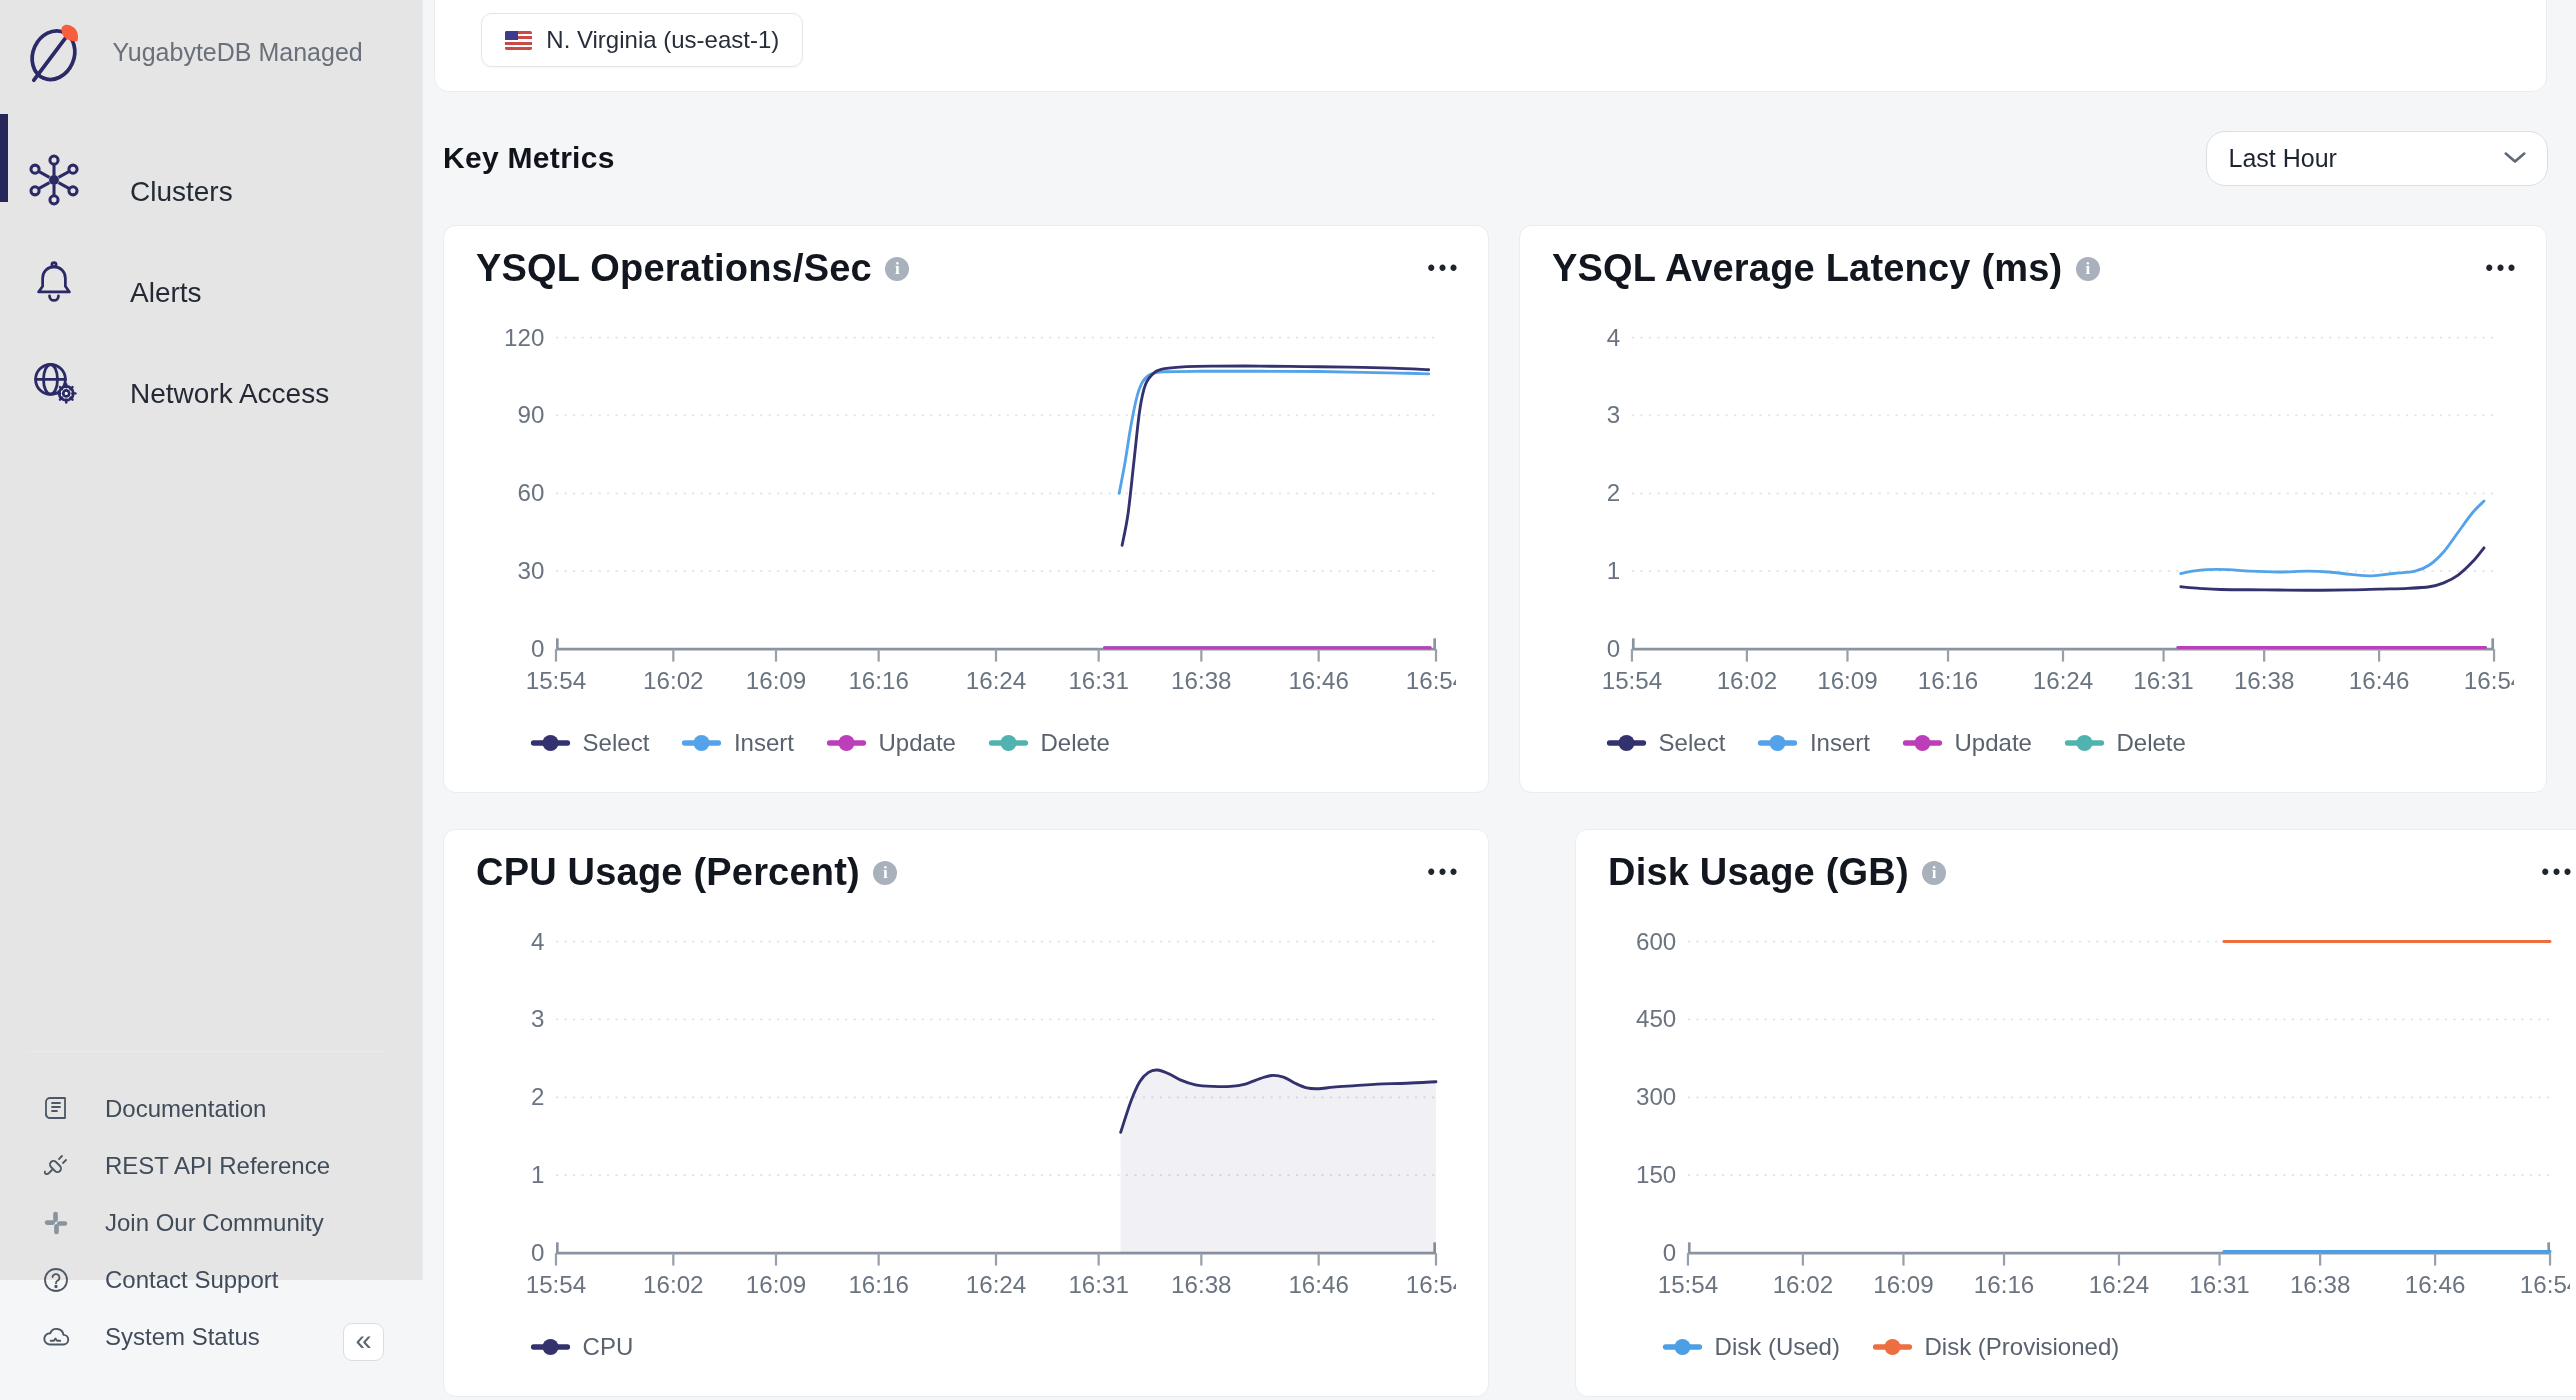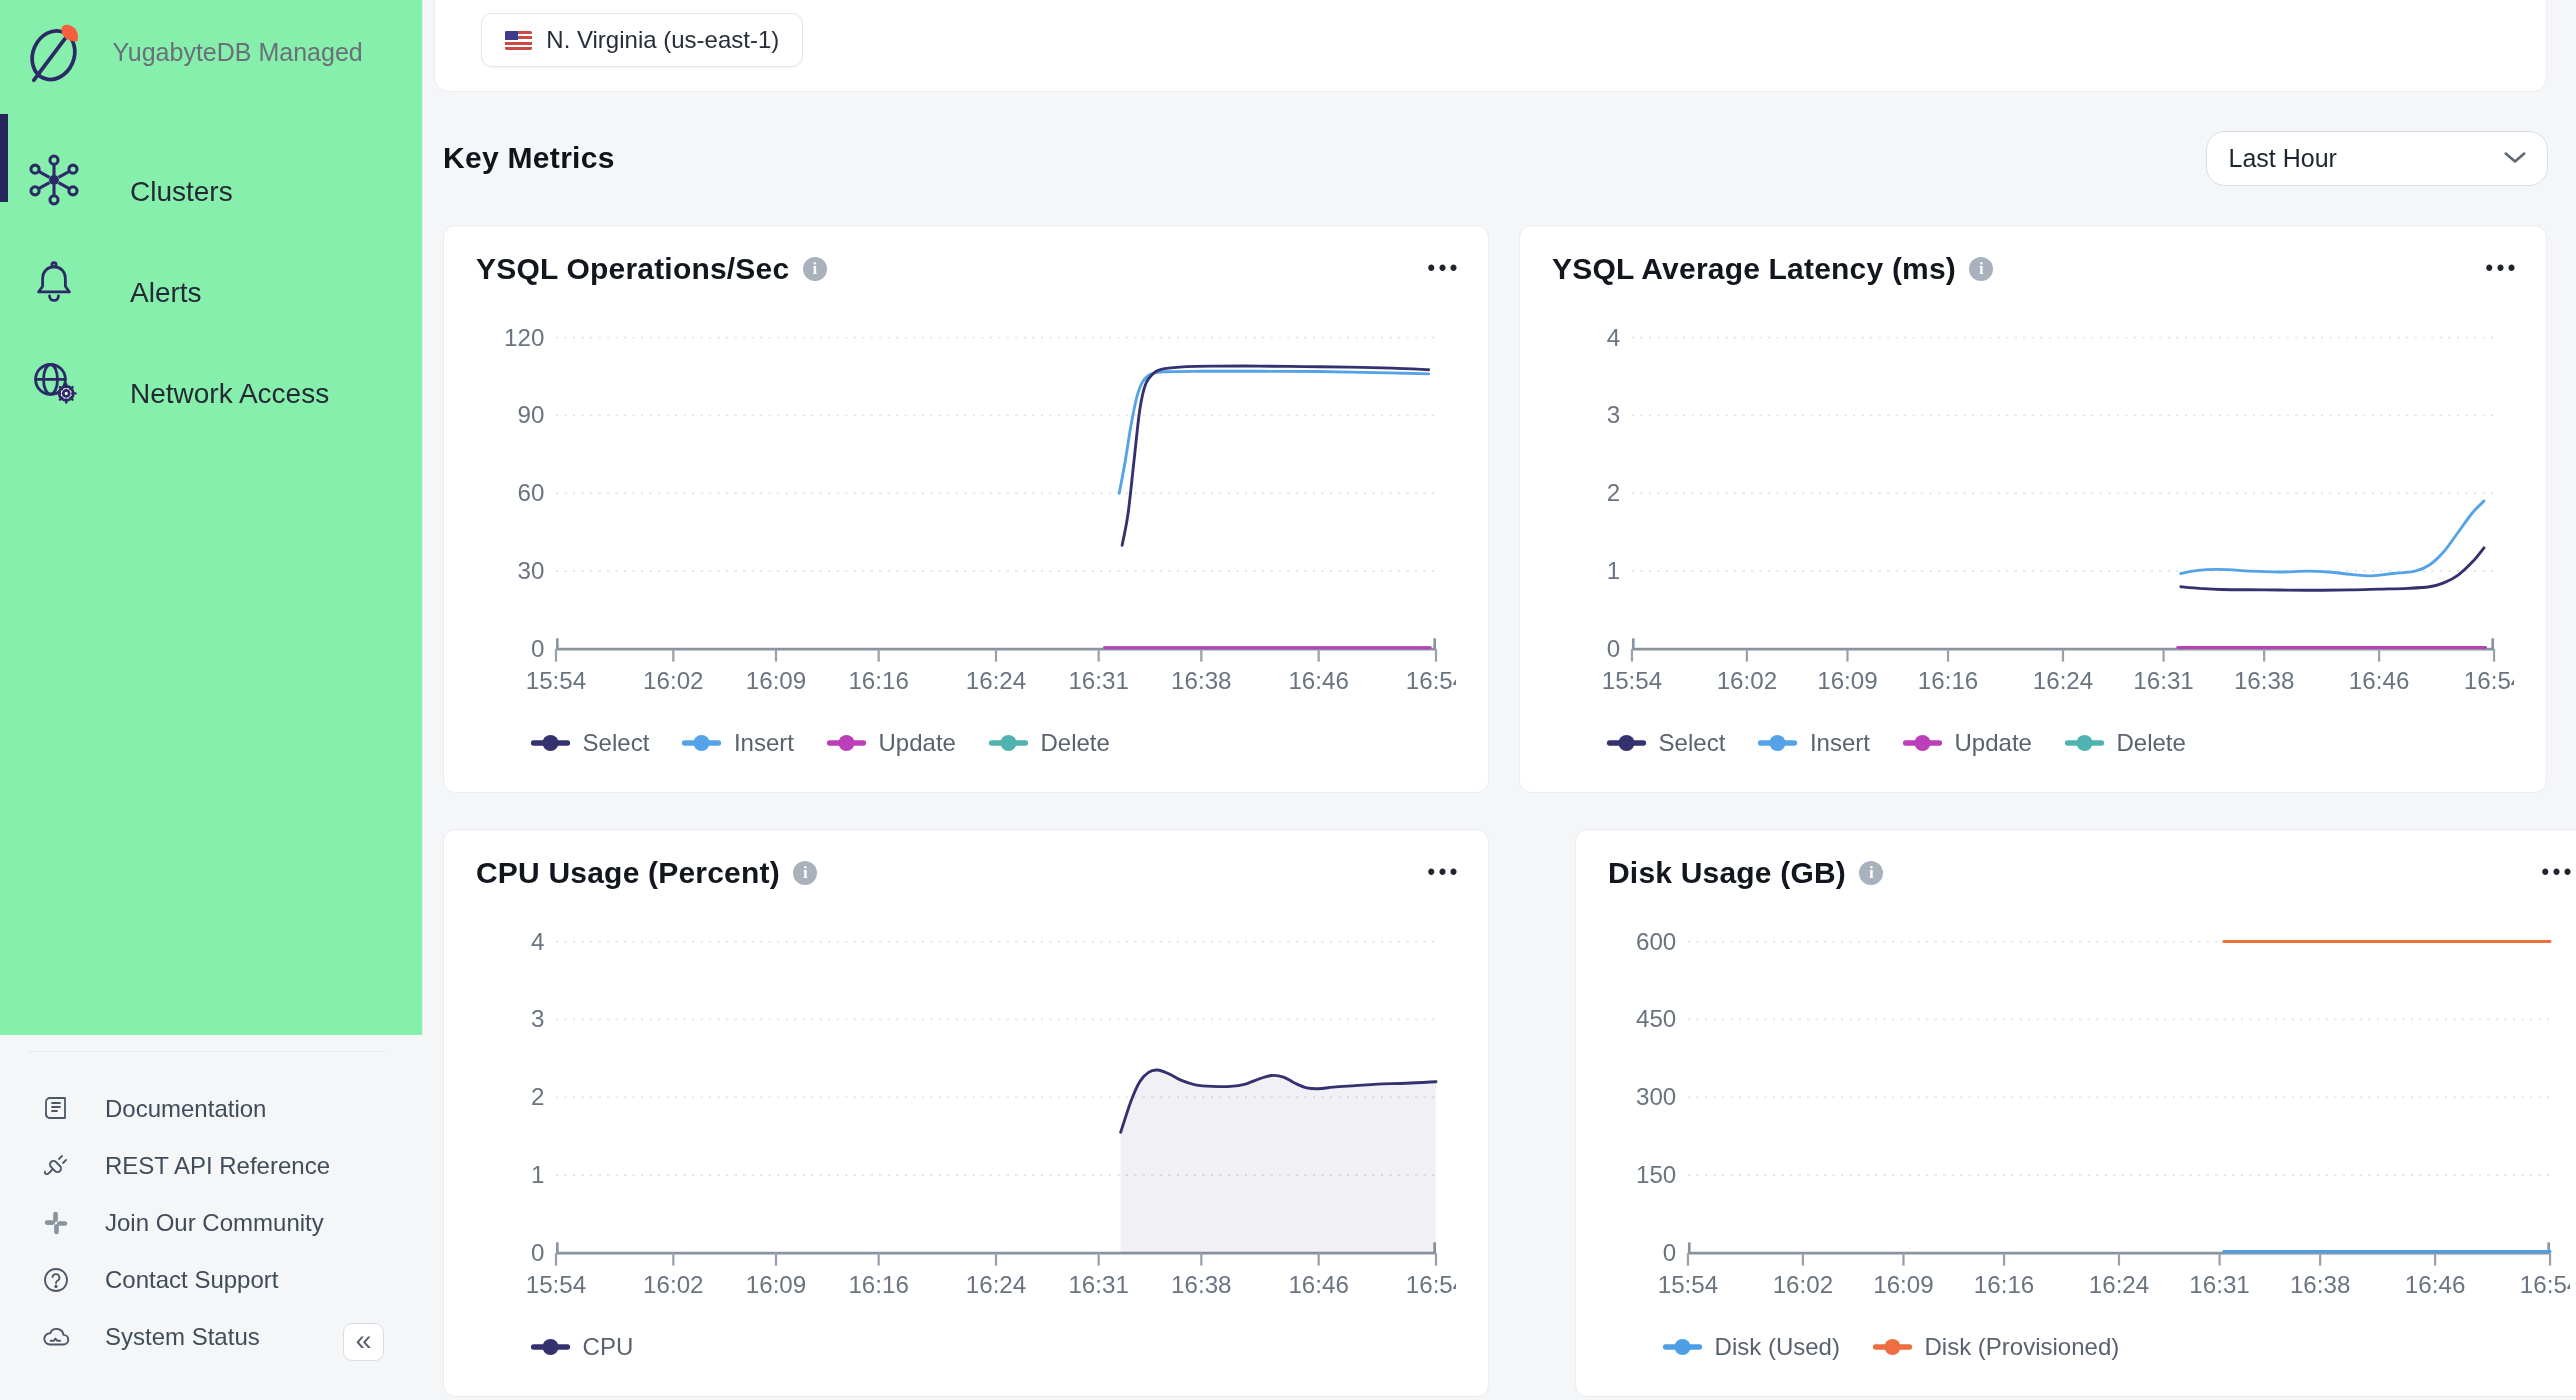--- a/index.html
+++ b/index.html
@@ -2,22 +2,22 @@
 <html style="font-size:14.3px"><head>
 <meta charset="utf-8">
 <style>
   * { margin:0; padding:0; box-sizing:border-box; }
   html,body { width:2576px; height:1401px; }
   body {
     position:relative; background:#F5F6F8; overflow:hidden;
     font-family:"Liberation Sans", sans-serif; color:#242A35;
   }
   
-  .sidebar { position:absolute; left:0; top:0; width:423px; height:1035px;
-    background:#86efac; border-right:1.8px solid #E9EBEE; }
+  .sidebar { position:absolute; left:0; top:0; width:423px; height:1280px;
+    background:#e5e5e5; border-right:1.8px solid #E9EBEE; }
   .logo-row { display:flex; align-items:center; padding:12.5px 0 0 16px; height:93px; }
   .logo-mark { width:75px; height:75px; flex:0 0 auto; }
   .logo-text { margin-left:21.5px; font-size:25px; color:#697079; }
   .nav { position:relative; margin-top:14.3px; }
   .active-bar { position:absolute; left:0; top:7.2px; width:8px; height:88px; background:#27265B; }
   .nav-item { display:flex; align-items:flex-end; height:101px; cursor:pointer;gap:12px; }
   .nav-item .nicon { width:57px; margin-left:25px; display:flex; justify-content:center; }
   .nav-item .nlabel { margin-left:36px; font-size:28px; color:#242A35; }
   .side-divider { position:absolute; left:27px; right:36px; top:1051px; height:0; border-top:1.8px solid #E7EAEE; }
   .foot { position:absolute; left:0; top:1080px; width:423px; }
@@ -47,21 +47,21 @@
   .range-select .rs-val { font-size:25px; color:#1F252E; }
   .range-select .rs-chev { margin-left:auto; }
   
   .card { position:absolute; background:#fff; border:1.3px solid #E9ECF0; border-radius:12.5px; }
   #card0 { left:443px;  top:225px; width:1046px; height:568px; }
   #card1 { left:1519px; top:225px; width:1028px; height:568px; }
   #card2 { left:443px;  top:829px; width:1046px; height:568px; }
   #card3 { left:1575px; top:829px; width:1028px; height:568px; }
   .card-head { position:absolute; left:32px; right:27px; top:23px; height:39px;
     display:flex; align-items:center; }
-  .card-title { font-size:30px; font-weight:700; color:#12161E; letter-spacing:0.2px; }
+  .card-title { font-size:38px; font-weight:700; color:#12161E; letter-spacing:0.2px; }
   .info-dot { width:24px; height:24px; border-radius:50%; background:#A8B1BC; color:#fff;
     font-size:17px; font-weight:700; display:flex; align-items:center; justify-content:center;
     margin-left:13.4px; font-family:"Liberation Serif", serif; cursor:pointer; }
   .menu-btn { margin-left:auto; color:#20252D; font-size:21.5px; letter-spacing:3.6px;
     font-weight:700; cursor:pointer; }
   .plot { position:absolute; left:32px; right:32px; top:99px; height:376px; }
   .legend { position:absolute; left:86px; top:503px; display:flex; gap:32px; align-items:center; }
   .lg-item { display:flex; align-items:center; gap:11.6px; cursor:pointer; }
   .lg-item span { font-size:24px; color:#59626E; }
   svg text { font-family:"Liberation Sans", sans-serif; }

